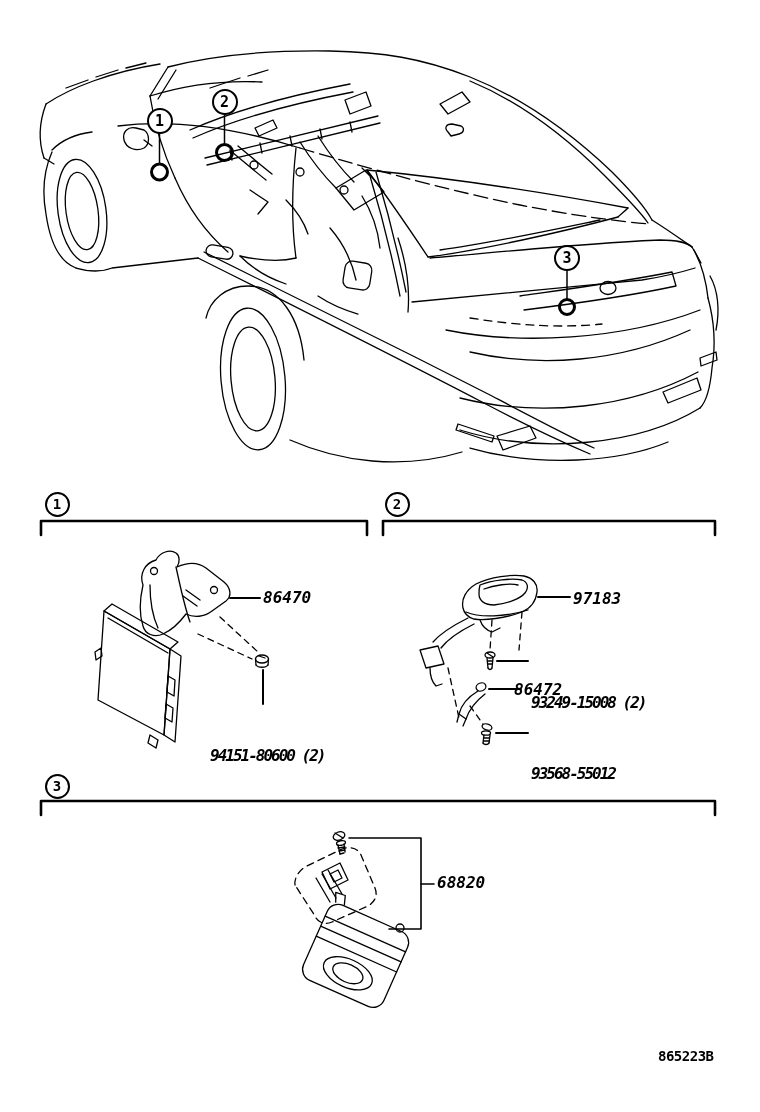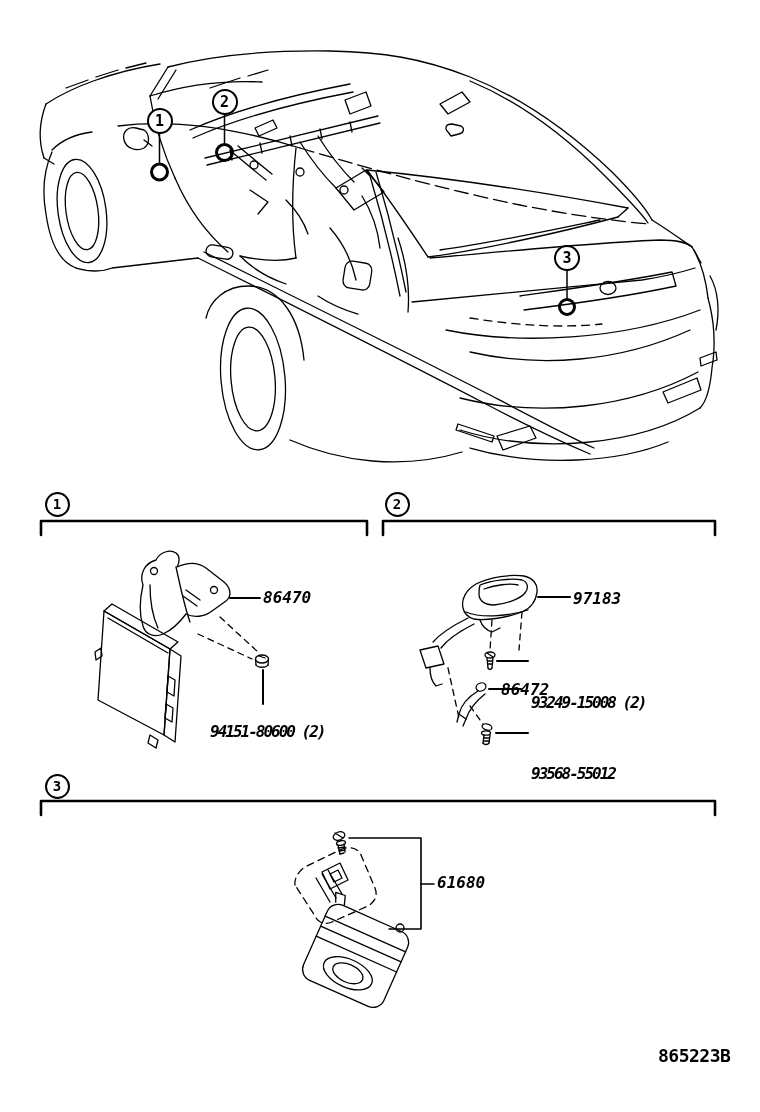--- a/index.html
+++ b/index.html
@@ -13,21 +13,21 @@
     border:2px solid #000;border-radius:50%;background:#fff;
     text-align:center;line-height:22px;font-weight:bold;font-size:15px;
   }
   .bubble.sm{width:25px;height:25px;line-height:21px;font-size:14px;}
   .part{
     position:absolute;font-weight:bold;font-size:16px;line-height:20px;
     white-space:pre;letter-spacing:0;font-style:italic;
   }
   .part.small{letter-spacing:-2px;margin-top:40px;}
   .code{
-    position:absolute;font-weight:bold;font-size:18px;line-height:14px;letter-spacing:-0.5px;
+    position:absolute;font-weight:bold;font-size:14px;line-height:14px;letter-spacing:-0.5px;
   }
 </style>
 </head>
 <body>
 
 <div class="page">
 
   <svg class="artwork" width="760" height="1112" viewBox="0 0 760 1112" fill="none" stroke="#000" stroke-width="1.3" stroke-linecap="round" stroke-linejoin="round">
 
     <g>
@@ -259,23 +259,23 @@
 
   <div class="bubble" style="left:146.5px;top:108px;">1</div>
   <div class="bubble" style="left:211.5px;top:89px;">2</div>
   <div class="bubble" style="left:554px;top:245px;">3</div>
 
   <div class="bubble sm" style="left:44.5px;top:491.5px;">1</div>
   <div class="bubble sm" style="left:384.5px;top:491.5px;">2</div>
   <div class="bubble sm" style="left:44.5px;top:773.5px;">3</div>
 
   <div class="part" style="left:263px;top:588px;">86470</div>
-  <div class="part small" style="left:210px;top:682px;">94151-80600 (2)</div>
+  <div class="part small" style="left:210px;top:706px;">94151-80600 (2)</div>
 
   <div class="part" style="left:573px;top:589px;">97183</div>
   <div class="part small" style="left:531px;top:653px;">93249-15008 (2)</div>
-  <div class="part" style="left:501px;top:680px;">86472</div>
+  <div class="part" style="left:514px;top:680px;">86472</div>
   <div class="part small" style="left:531px;top:724px;">93568-55012</div>
 
-  <div class="part" style="left:437px;top:873px;">61680</div>
+  <div class="part" style="left:437px;top:873px;">68820</div>
 
   <div class="code" style="left:658px;top:1049px;">865223B</div>
 </div>
 
 </body></html>

